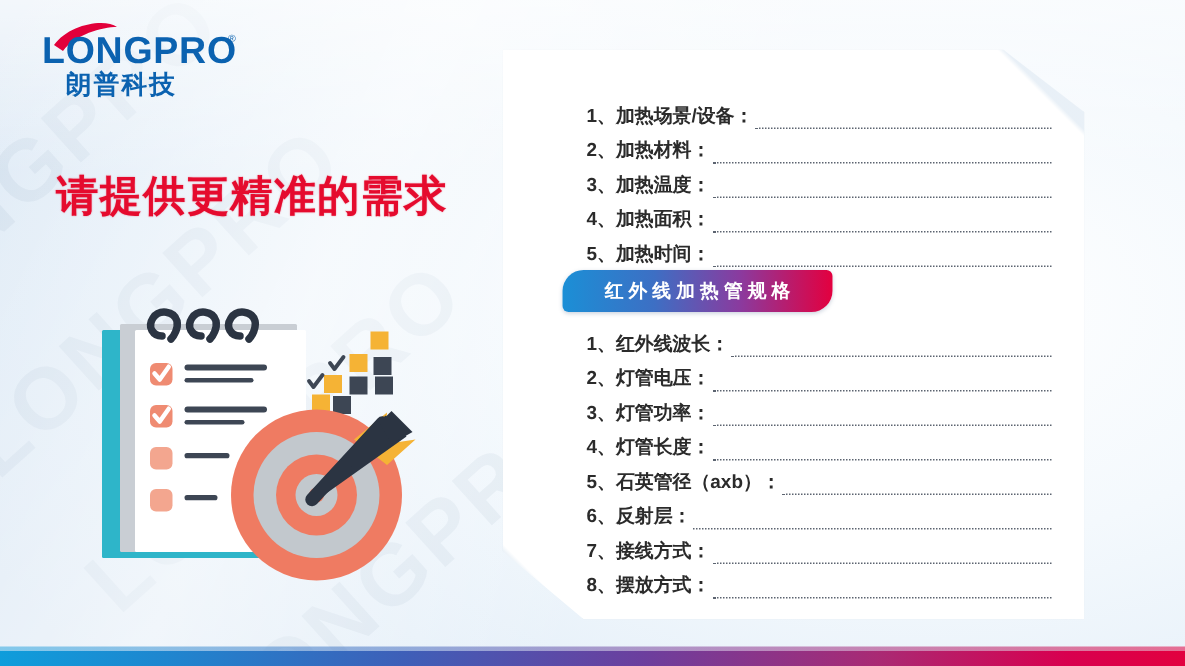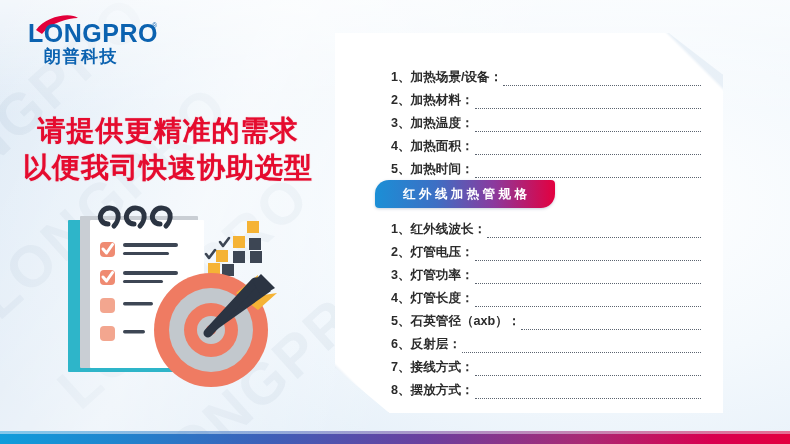--- a/index.html
+++ b/index.html
@@ -189,21 +189,20 @@
       </g>
 
       <text x="128" y="14" fill="#0b62b0" font-family="Liberation Sans, sans-serif" font-size="7">®</text>
 
       <text x="20" y="48" fill="#0b62b0" font-family="DejaVu Sans, sans-serif" font-weight="700" font-size="17" letter-spacing="1.5">朗普科技</text>
     </svg>
   </div>
 
   <div id="headline">
     <span class="ln">请提供更精准的需求</span>
-    <span class="ln">以便我司快速协助选型</span>
   </div>
 
   <div id="illus">
     <svg width="280" height="240" viewBox="0 0 280 240" xmlns="http://www.w3.org/2000/svg">
 
       <rect x="10" y="30" width="122" height="152" rx="1" fill="#2eb5c9"></rect>
 
       <rect x="22" y="26" width="118" height="152" rx="1" fill="#c9ced4"></rect>
 
       <rect x="32" y="30" width="114" height="148" rx="1" fill="#ffffff"></rect>

